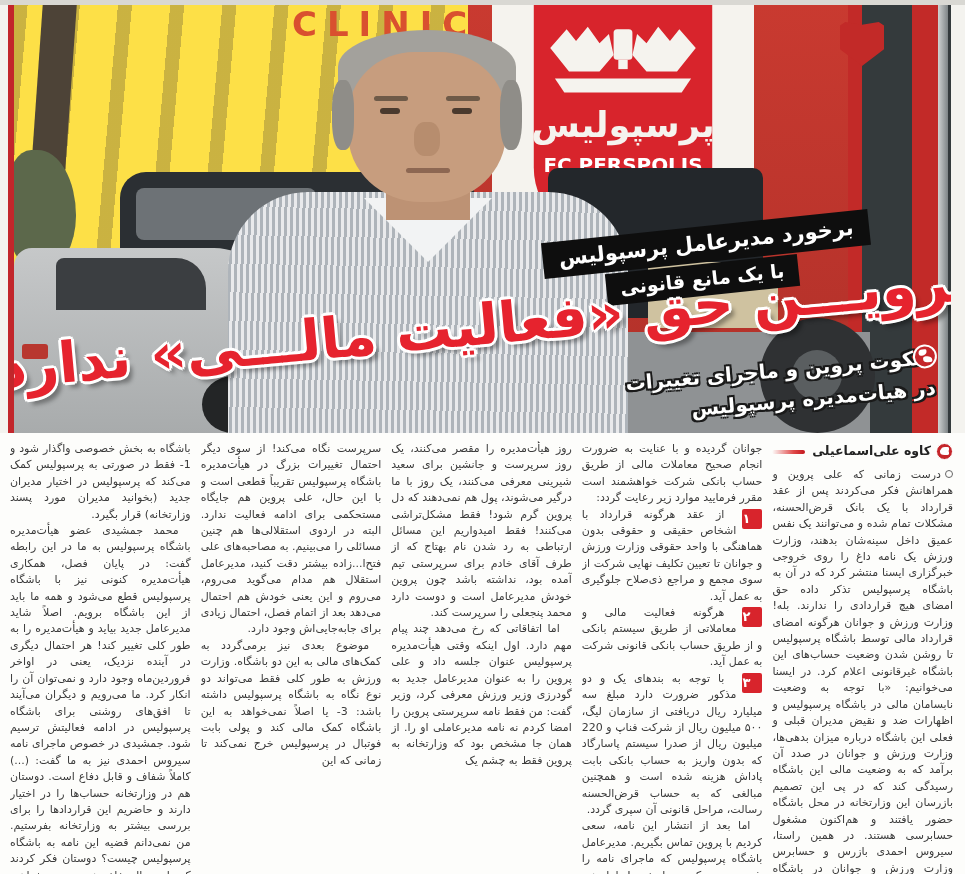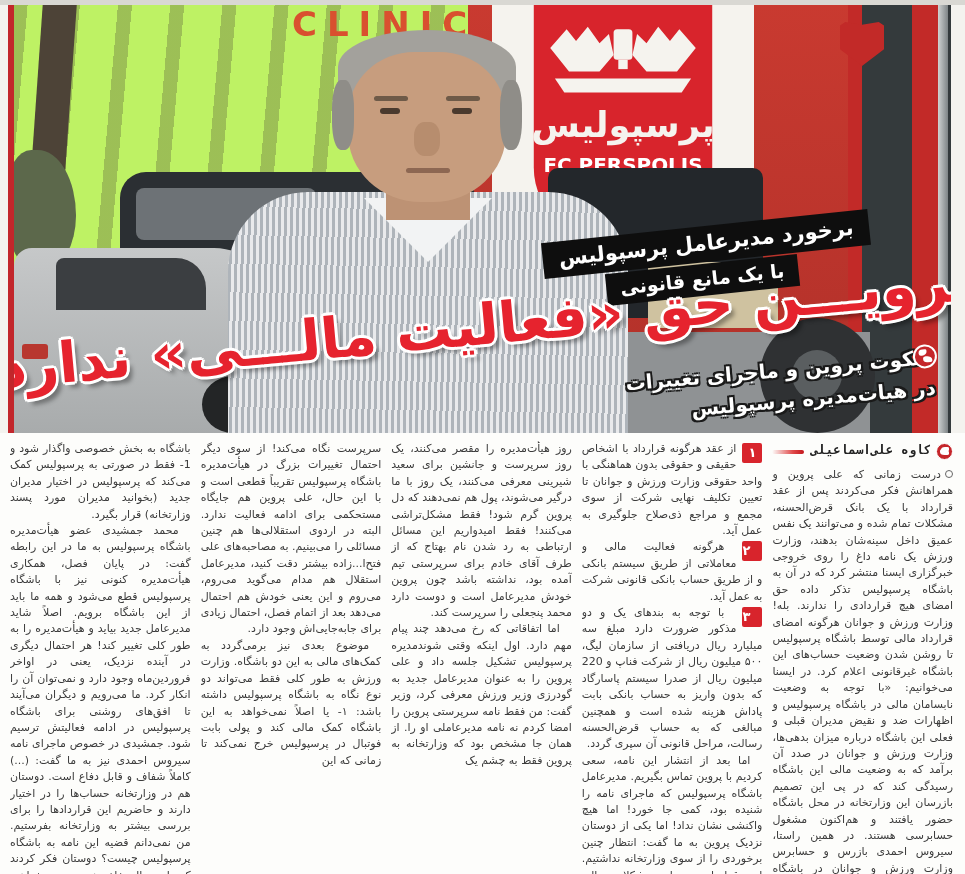--- a/index.html
+++ b/index.html
@@ -1,20 +1,20 @@
 <!DOCTYPE html>
 <html lang="fa" dir="rtl"><head>
 <meta charset="utf-8">
 <style>
   html,body{margin:0;padding:0;background:#e9e9e6;}
   *{box-sizing:border-box;}
   .page{position:relative;width:965px;height:874px;margin:0 auto;background:#fdfdfb;overflow:hidden;
         font-family:"DejaVu Sans",sans-serif;}
   
-  .photo{position:absolute;left:0;top:0;width:965px;height:433px;background:#bef264;overflow:hidden;}
+  .photo{position:absolute;left:0;top:0;width:965px;height:433px;background:#fde047;overflow:hidden;}
   .top-edge{position:absolute;left:0;top:0;width:965px;height:5px;background:#d9d8d3;z-index:9;}
   .left-margin{position:absolute;left:0;top:0;width:8px;height:433px;background:#f4f3ef;z-index:8;}
   .left-rule{position:absolute;left:8px;top:0;width:6px;height:433px;background:#c2262b;z-index:8;}
   .right-margin{position:absolute;right:0;top:0;width:14px;height:433px;background:#f4f3ef;z-index:8;}
   .wall-shadows{position:absolute;left:14px;top:0;width:470px;height:433px;
      background:repeating-linear-gradient(95deg,rgba(70,60,50,.28) 0 14px,rgba(0,0,0,0) 14px 52px);}
   .tree-trunk{position:absolute;left:34px;top:-10px;width:34px;height:280px;background:#4d4337;transform:rotate(4deg);}
   .bush{position:absolute;left:6px;top:150px;width:70px;height:120px;background:#5c684b;border-radius:40% 60% 50% 50%;}
   .clinic{position:absolute;left:292px;top:4px;color:#d9502f;font-weight:bold;font-size:34px;letter-spacing:10px;z-index:1;}
   
@@ -71,21 +71,21 @@
   .ball:before{content:"";position:absolute;left:4px;top:3px;width:8px;height:6px;background:#fff;border-radius:50% 20% 60% 30%;}
   .ball:after{content:"";position:absolute;right:3px;bottom:4px;width:9px;height:6px;background:#fff;border-radius:30% 60% 20% 50%;}
   .subhead-ball{position:absolute;right:-4px;top:2px;}
   
   .article{position:absolute;left:0;top:433px;width:965px;height:441px;background:#fdfdfb;
      display:flex;direction:rtl;gap:10px;padding:8px 12px 0 10px;z-index:5;}
   .col{flex:1 1 0;overflow:hidden;font-size:11px;line-height:16.4px;text-align:justify;color:#3b3b3b;direction:rtl;}
   .col p{margin:0;}
   .col p + p{text-indent:12px;}
   .byline{display:flex;align-items:center;margin:2px 0 7px;}
-  .byline .name{font-weight:bold;font-size:12.5px;color:#222;margin-right:5px;white-space:nowrap;font-family:Liberation Mono, monospace;}
+  .byline .name{font-weight:bold;font-size:12.5px;color:#222;margin-right:5px;white-space:nowrap;}
   .byline .rule{flex:1;height:4px;margin-right:7px;border-radius:2px;
       background:linear-gradient(to left,#c3161c,#e04a4a 35%,rgba(224,74,74,0));}
   .byline .ball{width:17px;height:17px;border-width:1px;}
   .ring{display:inline-block;width:8px;height:8px;border:1.5px solid #666;border-radius:50%;margin-left:4px;}
   .num{float:right;width:20px;height:20px;background:#d8242c;color:#fff;font-weight:bold;text-align:center;
        line-height:20px;font-size:13px;margin:2px 0 2px 6px;border-radius:2px;}
   .item{margin-top:2px;}
 </style>
 </head>
 <body>
@@ -173,34 +173,35 @@
       <div class="byline">
         <span class="ball"></span>
         <span class="name">کاوه علی‌اسماعیلی</span>
         <span class="rule"></span>
       </div>
       <p><span class="ring"></span><span>درست زمانی که علی پروین و همراهانش فکر می‌کردند پس از عقد قرارداد با یک بانک قرض‌الحسنه، مشکلات تمام شده و می‌توانند یک نفس عمیق داخل سینه‌شان بدهند، وزارت ورزش یک نامه داغ را روی خروجی خبرگزاری ایسنا منتشر کرد که در آن به باشگاه پرسپولیس تذکر داده حق امضای هیچ قراردادی را ندارند. بله! وزارت ورزش و جوانان هرگونه امضای قرارداد مالی توسط باشگاه پرسپولیس تا روشن شدن وضعیت حساب‌های این باشگاه غیرقانونی اعلام کرد. در ایسنا می‌خوانیم: «با توجه به وضعیت نابسامان مالی در باشگاه پرسپولیس و اظهارات ضد و نقیض مدیران قبلی و فعلی این باشگاه درباره میزان بدهی‌ها، وزارت ورزش و جوانان در صدد آن برآمد که به وضعیت مالی این باشگاه رسیدگی کند که در پی این تصمیم بازرسان این وزارتخانه در محل باشگاه حضور یافتند و هم‌اکنون مشغول حسابرسی هستند. در همین راستا، سیروس احمدی بازرس و حسابرس وزارت ورزش و جوانان در باشگاه پرسپولیس و استقلال در نامه‌ای به مدیرعامل و هیأت‌مدیره باشگاه پرسپولیس به صراحت اعلام کرد تا شفاف شدن وضعیت مالی، فعالیت این باشگاه در جذب حامیان مالی و درآمدزایی غیرقانونی است.»</span></p>
 
     </div>
 
     <div class="col">
+      <p>جوانان گردیده و با عنایت به ضرورت انجام صحیح معاملات مالی از طریق حساب بانکی شرکت خواهشمند است مقرر فرمایید موارد زیر رعایت گردد:</p>
       <p class="item"><span class="num">۱</span><span>از عقد هرگونه قرارداد با اشخاص حقیقی و حقوقی بدون هماهنگی با واحد حقوقی وزارت ورزش و جوانان تا تعیین تکلیف نهایی شرکت از سوی مجمع و مراجع ذی‌صلاح جلوگیری به عمل آید.</span></p>
       <p class="item"><span class="num">۲</span><span>هرگونه فعالیت مالی و معاملاتی از طریق سیستم بانکی و از طریق حساب بانکی قانونی شرکت به عمل آید.</span></p>
       <p class="item"><span class="num">۳</span><span>با توجه به بندهای یک و دو مذکور ضرورت دارد مبلغ سه میلیارد ریال دریافتی از سازمان لیگ، ۵۰۰ میلیون ریال از شرکت فناپ و 220 میلیون ریال از صدرا سیستم پاسارگاد که بدون واریز به حساب بانکی بابت پاداش هزینه شده است و همچنین مبالغی که به حساب قرض‌الحسنه رسالت، مراحل قانونی آن سپری گردد.</span></p>
       <p>اما بعد از انتشار این نامه، سعی کردیم با پروین تماس بگیریم. مدیرعامل باشگاه پرسپولیس که ماجرای نامه را شنیده بود، کمی جا خورد! اما هیچ واکنشی نشان نداد! اما یکی از دوستان نزدیک پروین به ما گفت: انتظار چنین برخوردی را از سوی وزارتخانه نداشتیم. این قرارداد می‌تواند مشکلات مالی باشگاه پرسپولیس را به طور کلی از بین ببرد اما نمی‌دانیم چرا برخی از مسئولان وزارت ورزش و حسابرسان آن وزارتخانه تا این حد به همه اقدامات باشگاه پرسپولیس ایراد وارد می‌کنند. در حالی که این اتفاق به صورت موازی برای استقلال هم در حال وقوع است اما از استقلال هیچ حرفی به میان نمی‌آید. اصلاً معلوم نیست دوستان به دنبال چه چیزی می‌گردند. یک</p>
     </div>
 
     <div class="col">
       <p>روز هیأت‌مدیره را مقصر می‌کنند، یک روز سرپرست و جانشین برای سعید شیرینی معرفی می‌کنند، یک روز با ما درگیر می‌شوند، پول هم نمی‌دهند که دل پروین گرم شود! فقط مشکل‌تراشی می‌کنند! فقط امیدواریم این مسائل ارتباطی به رد شدن نام بهتاج که از طرف آقای خادم برای سرپرستی تیم آمده بود، نداشته باشد چون پروین خودش مدیرعامل است و دوست دارد محمد پنجعلی را سرپرست کند.</p>
-      <p>اما اتفاقاتی که رخ می‌دهد چند پیام مهم دارد. اول اینکه وقتی شوند‌مدیره پرسپولیس تشکیل جلسه داد و علی پروین را به عنوان مدیرعامل جدید به گودرزی وزیر ورزش معرفی کرد، وزیر گفت: من فقط نامه سرپرستی پروین را امضا کردم نه نامه مدیرعاملی او را. از همان جا مشخص بود که وزارتخانه به پروین فقط به چشم یک</p>
+      <p>اما اتفاقاتی که رخ می‌دهد چند پیام مهم دارد. اول اینکه وقتی هیأت‌مدیره پرسپولیس عنوان جلسه داد و علی پروین را به عنوان مدیرعامل جدید به گودرزی وزیر ورزش معرفی کرد، وزیر گفت: من فقط نامه سرپرستی پروین را امضا کردم نه نامه مدیرعاملی او را. از همان جا مشخص بود که وزارتخانه به پروین فقط به چشم یک</p>
     </div>
 
     <div class="col">
       <p>سرپرست نگاه می‌کند! از سوی دیگر احتمال تغییرات بزرگ در هیأت‌مدیره باشگاه پرسپولیس تقریباً قطعی است و با این حال، علی پروین هم جایگاه مستحکمی برای ادامه فعالیت ندارد. البته در اردوی استقلالی‌ها هم چنین مسائلی را می‌بینیم. به مصاحبه‌های علی فتح‌ا...زاده بیشتر دقت کنید، مدیرعامل استقلال هم مدام می‌گوید می‌روم، می‌روم و این یعنی خودش هم احتمال می‌دهد بعد از اتمام فصل، احتمال زیادی برای جابه‌جایی‌اش وجود دارد.</p>
-      <p>موضوع بعدی نیز برمی‌گردد به کمک‌های مالی به این دو باشگاه. وزارت ورزش به طور کلی فقط می‌تواند دو نوع نگاه به باشگاه پرسپولیس داشته باشد: ۱- یا اصلاً نمی‌خواهد به این باشگاه کمک مالی کند و پولی بابت فوتبال در پرسپولیس خرج نمی‌کند تا زمانی که این</p>
+      <p>موضوع بعدی نیز برمی‌گردد به کمک‌های مالی به این دو باشگاه. وزارت ورزش به طور کلی فقط می‌تواند دو نوع نگاه به باشگاه پرسپولیس داشته باشد: 3- یا اصلاً نمی‌خواهد به این باشگاه کمک مالی کند و پولی بابت فوتبال در پرسپولیس خرج نمی‌کند تا زمانی که این</p>
     </div>
 
     <div class="col">
       <p>باشگاه به بخش خصوصی واگذار شود و 1- فقط در صورتی به پرسپولیس کمک می‌کند که پرسپولیس در اختیار مدیران جدید (بخوانید مدیران مورد پسند وزارتخانه) قرار بگیرد.</p>
       <p>محمد جمشیدی عضو هیأت‌مدیره باشگاه پرسپولیس به ما در این رابطه گفت: در پایان فصل، همکاری هیأت‌مدیره کنونی نیز با باشگاه پرسپولیس قطع می‌شود و همه ما باید از این باشگاه برویم. اصلاً شاید مدیرعامل جدید بیاید و هیأت‌مدیره را به طور کلی تغییر کند! هر احتمال دیگری در آینده نزدیک، یعنی در اواخر فروردین‌ماه وجود دارد و نمی‌توان آن را انکار کرد. ما می‌رویم و دیگران می‌آیند تا افق‌های روشنی برای باشگاه پرسپولیس در ادامه فعالیتش ترسیم شود. جمشیدی در خصوص ماجرای نامه سیروس احمدی نیز به ما گفت: (...) کاملاً شفاف و قابل دفاع است. دوستان هم در وزارتخانه حساب‌ها را در اختیار دارند و حاضریم این قراردادها را برای بررسی بیشتر به وزارتخانه بفرستیم. من نمی‌دانم قضیه این نامه به باشگاه پرسپولیس چیست؟ دوستان فکر کردند که ما در حال تخلف هستیم و می‌خواهیم از حساب‌های مسدود شده باشگاه پرسپولیس سوءاستفاده مالی کنیم اما تمام قراردادها و مبالغ آن با استفاده از یک حساب دولتی است.</p>
 
     </div>
 
   </div>
 </div>

